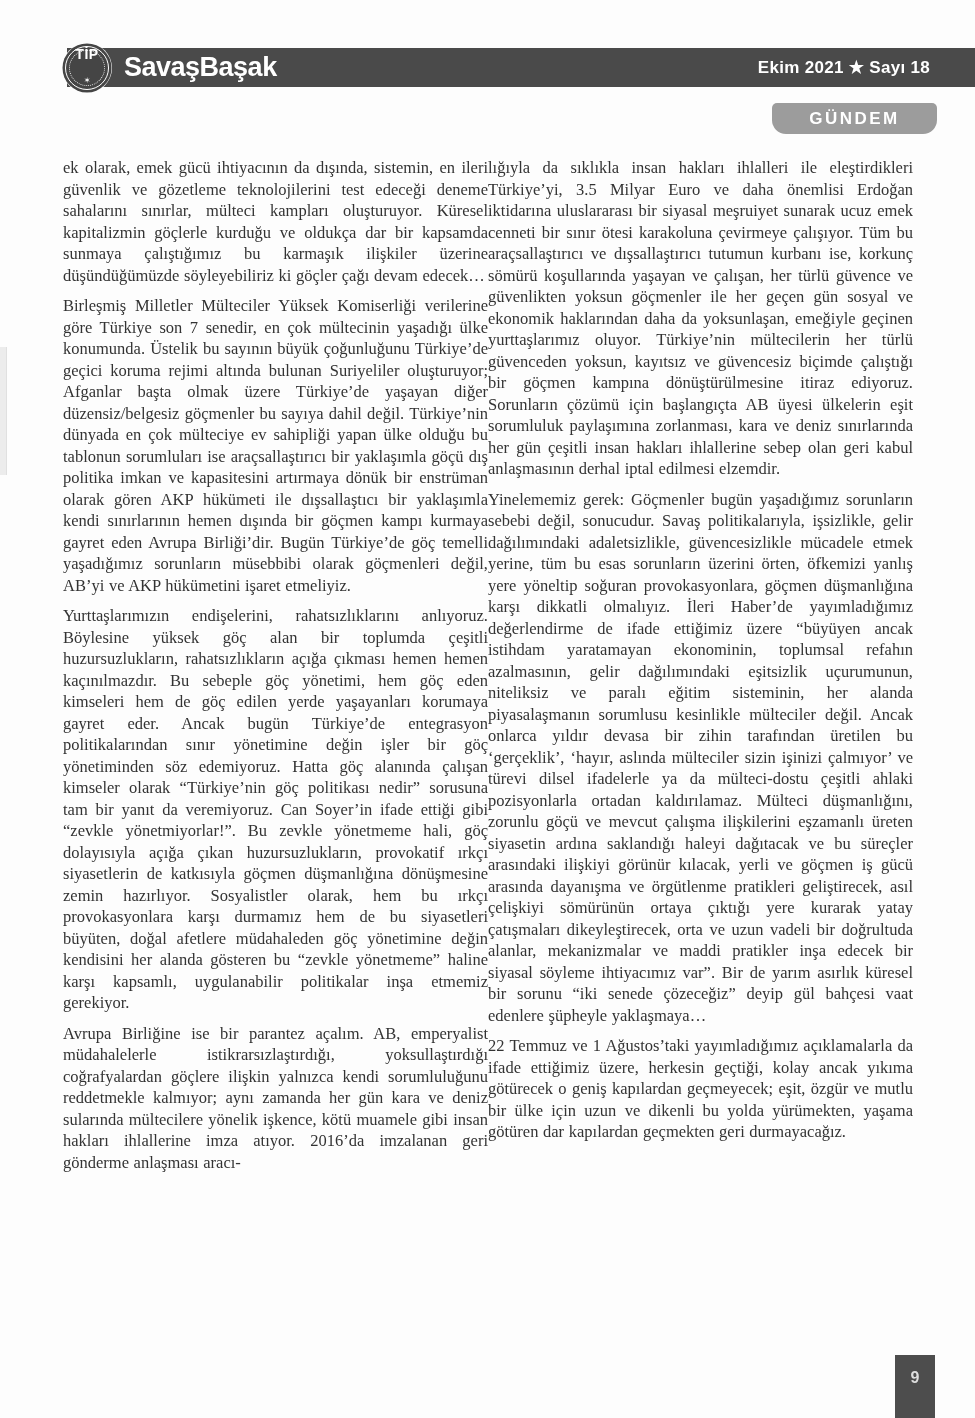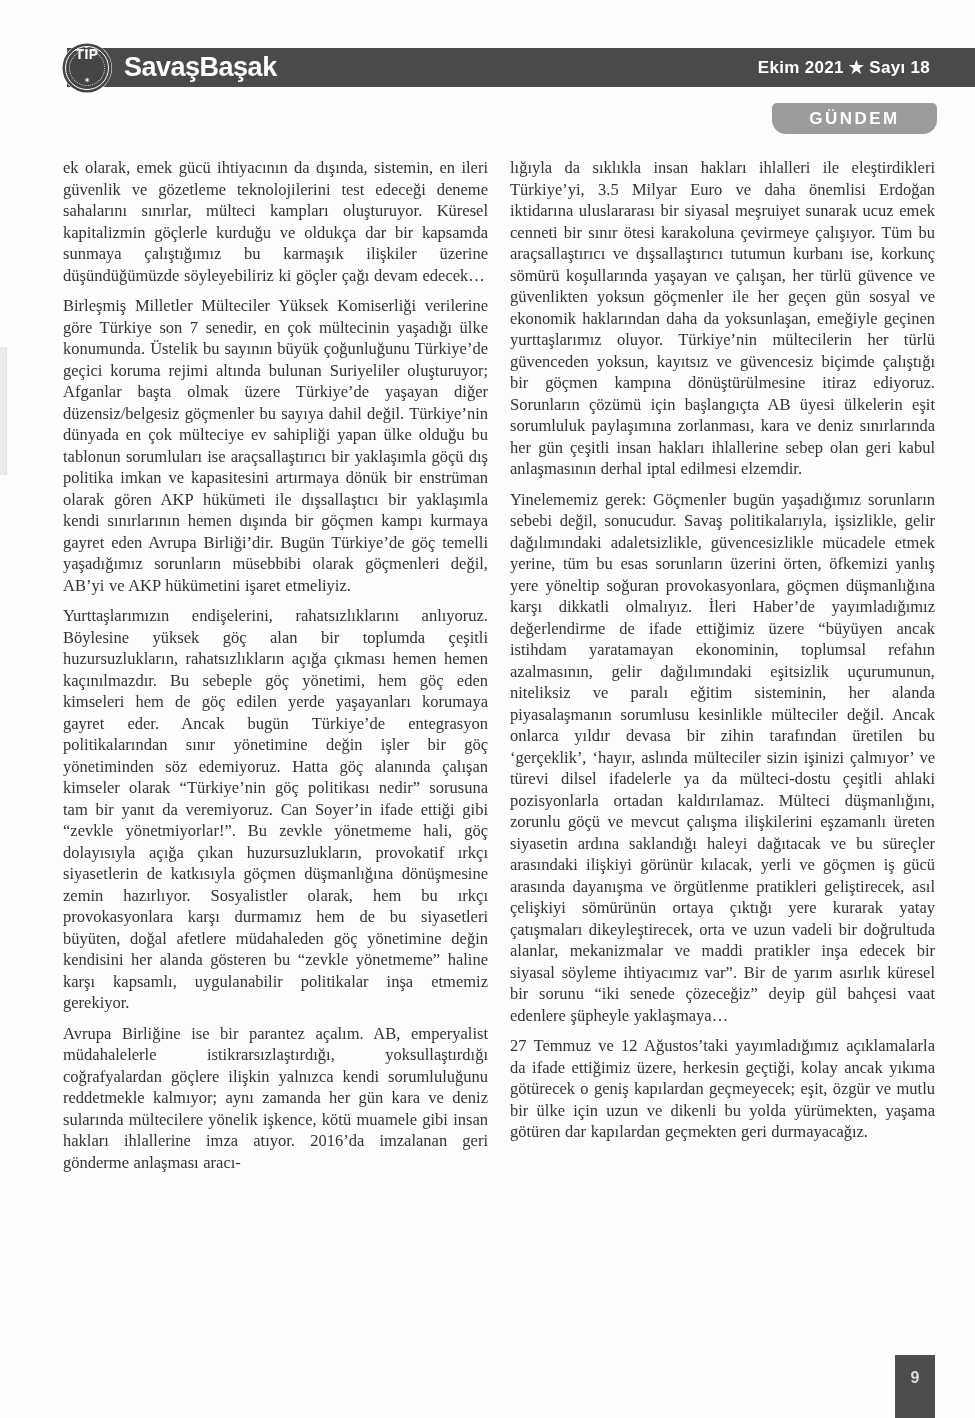--- a/index.html
+++ b/index.html
@@ -56,21 +56,21 @@
     position:absolute; left:772px; top:87px; width:165px; height:31px;
     background:#9c9c9c; border-radius:5px 5px 14px 14px;
     display:flex; align-items:center; justify-content:center;
     font-family:"Liberation Sans",sans-serif; color:#fff;
     font-size:17px; font-weight:700; letter-spacing:2.5px;margin-top:16px;
   }
 
   
   .columns{
     position:absolute; left:63px; top:157px; width:872px;
-    display:flex; gap:22px;
+    display:flex; 
   }
   .col{ width:425px; }
   .para{
     font-size:16.5px; line-height:21.5px; color:#333;
     text-align:justify; margin-bottom:9px;
     word-spacing:.5px;
   }
 
   
   .page-num-box{
@@ -114,21 +114,21 @@
 <div class="columns">
   <div class="col">
       <p class="para">ek olarak, emek gücü ihtiyacının da dışında, sistemin, en ileri güvenlik ve gözetleme teknolojilerini test edeceği deneme sahalarını sınırlar, mülteci kampları oluşturuyor. Küresel kapitalizmin göçlerle kurduğu ve oldukça dar bir kapsamda sunmaya çalıştığımız bu karmaşık ilişkiler üzerine düşündüğümüzde söyleyebiliriz ki göçler çağı devam edecek…</p>
       <p class="para">Birleşmiş Milletler Mülteciler Yüksek Komiserliği verilerine göre Türkiye son 7 senedir, en çok mültecinin yaşadığı ülke konumunda. Üstelik bu sayının büyük çoğunluğunu Türkiye’de geçici koruma rejimi altında bulunan Suriyeliler oluşturuyor; Afganlar başta olmak üzere Türkiye’de yaşayan diğer düzensiz/belgesiz göçmenler bu sayıya dahil değil. Türkiye’nin dünyada en çok mülteciye ev sahipliği yapan ülke olduğu bu tablonun sorumluları ise araçsallaştırıcı bir yaklaşımla göçü dış politika imkan ve kapasitesini artırmaya dönük bir enstrüman olarak gören AKP hükümeti ile dışsallaştıcı bir yaklaşımla kendi sınırlarının hemen dışında bir göçmen kampı kurmaya gayret eden Avrupa Birliği’dir. Bugün Türkiye’de göç temelli yaşadığımız sorunların müsebbibi olarak göçmenleri değil, AB’yi ve AKP hükümetini işaret etmeliyiz.</p>
       <p class="para">Yurttaşlarımızın endişelerini, rahatsızlıklarını anlıyoruz. Böylesine yüksek göç alan bir toplumda çeşitli huzursuzlukların, rahatsızlıkların açığa çıkması hemen hemen kaçınılmazdır. Bu sebeple göç yönetimi, hem göç eden kimseleri hem de göç edilen yerde yaşayanları korumaya gayret eder. Ancak bugün Türkiye’de entegrasyon politikalarından sınır yönetimine değin işler bir göç yönetiminden söz edemiyoruz. Hatta göç alanında çalışan kimseler olarak “Türkiye’nin göç politikası nedir” sorusuna tam bir yanıt da veremiyoruz. Can Soyer’in ifade ettiği gibi “zevkle yönetmiyorlar!”. Bu zevkle yönetmeme hali, göç dolayısıyla açığa çıkan huzursuzlukların, provokatif ırkçı siyasetlerin de katkısıyla göçmen düşmanlığına dönüşmesine zemin hazırlıyor. Sosyalistler olarak, hem bu ırkçı provokasyonlara karşı durmamız hem de bu siyasetleri büyüten, doğal afetlere müdahaleden göç yönetimine değin kendisini her alanda gösteren bu “zevkle yönetmeme” haline karşı kapsamlı, uygulanabilir politikalar inşa etmemiz gerekiyor.</p>
       <p class="para">Avrupa Birliğine ise bir parantez açalım. AB, emperyalist müdahalelerle istikrarsızlaştırdığı, yoksullaştırdığı coğrafyalardan göçlere ilişkin yalnızca kendi sorumluluğunu reddetmekle kalmıyor; aynı zamanda her gün kara ve deniz sularında mültecilere yönelik işkence, kötü muamele gibi insan hakları ihlallerine imza atıyor. 2016’da imzalanan geri gönderme anlaşması aracı-</p>
     </div>
   <div class="col">
       <p class="para">lığıyla da sıklıkla insan hakları ihlalleri ile eleştirdikleri Türkiye’yi, 3.5 Milyar Euro ve daha önemlisi Erdoğan iktidarına uluslararası bir siyasal meşruiyet sunarak ucuz emek cenneti bir sınır ötesi karakoluna çevirmeye çalışıyor. Tüm bu araçsallaştırıcı ve dışsallaştırıcı tutumun kurbanı ise, korkunç sömürü koşullarında yaşayan ve çalışan, her türlü güvence ve güvenlikten yoksun göçmenler ile her geçen gün sosyal ve ekonomik haklarından daha da yoksunlaşan, emeğiyle geçinen yurttaşlarımız oluyor. Türkiye’nin mültecilerin her türlü güvenceden yoksun, kayıtsız ve güvencesiz biçimde çalıştığı bir göçmen kampına dönüştürülmesine itiraz ediyoruz. Sorunların çözümü için başlangıçta AB üyesi ülkelerin eşit sorumluluk paylaşımına zorlanması, kara ve deniz sınırlarında her gün çeşitli insan hakları ihlallerine sebep olan geri kabul anlaşmasının derhal iptal edilmesi elzemdir.</p>
       <p class="para">Yinelememiz gerek: Göçmenler bugün yaşadığımız sorunların sebebi değil, sonucudur.  Savaş politikalarıyla, işsizlikle, gelir dağılımındaki adaletsizlikle, güvencesizlikle mücadele etmek yerine, tüm bu esas sorunların üzerini örten, öfkemizi yanlış yere yöneltip soğuran provokasyonlara, göçmen düşmanlığına karşı dikkatli olmalıyız. İleri Haber’de yayımladığımız değerlendirme de ifade ettiğimiz üzere “büyüyen ancak istihdam yaratamayan ekonominin, toplumsal refahın azalmasının, gelir dağılımındaki eşitsizlik uçurumunun, niteliksiz ve paralı eğitim sisteminin, her alanda piyasalaşmanın sorumlusu kesinlikle mülteciler değil. Ancak onlarca yıldır devasa bir zihin tarafından üretilen bu ‘gerçeklik’,  ‘hayır, aslında mülteciler sizin işinizi çalmıyor’ ve türevi dilsel ifadelerle ya da mülteci-dostu çeşitli ahlaki pozisyonlarla ortadan kaldırılamaz. Mülteci düşmanlığını, zorunlu göçü ve mevcut çalışma ilişkilerini eşzamanlı üreten siyasetin ardına saklandığı haleyi dağıtacak ve bu süreçler arasındaki ilişkiyi görünür kılacak, yerli ve göçmen iş gücü arasında dayanışma ve örgütlenme pratikleri geliştirecek, asıl çelişkiyi sömürünün ortaya çıktığı yere kurarak yatay çatışmaları dikeyleştirecek, orta ve uzun vadeli bir doğrultuda alanlar, mekanizmalar ve maddi pratikler inşa edecek bir siyasal söyleme ihtiyacımız var”. Bir de yarım asırlık küresel bir sorunu “iki senede çözeceğiz” deyip gül bahçesi vaat edenlere şüpheyle yaklaşmaya…</p>
-      <p class="para">27 Temmuz ve 12 Ağustos’taki yayımladığımız açıklamalarla da ifade ettiğimiz üzere, herkesin geçtiği, kolay ancak yıkıma götürecek o geniş kapılardan geçmeyecek; eşit, özgür ve mutlu bir ülke için uzun ve dikenli bu yolda yürümekten, yaşama götüren dar kapılardan geçmekten geri durmayacağız.</p>
+      <p class="para">22 Temmuz ve 1 Ağustos’taki yayımladığımız açıklamalarla da ifade ettiğimiz üzere, herkesin geçtiği, kolay ancak yıkıma götürecek o geniş kapılardan geçmeyecek; eşit, özgür ve mutlu bir ülke için uzun ve dikenli bu yolda yürümekten, yaşama götüren dar kapılardan geçmekten geri durmayacağız.</p>
     </div>
 </div>
 
 <div class="page-num-box">
   <span>9</span>
 </div>
 
 <div class="scan-artifact"></div>
 
 </body></html>

